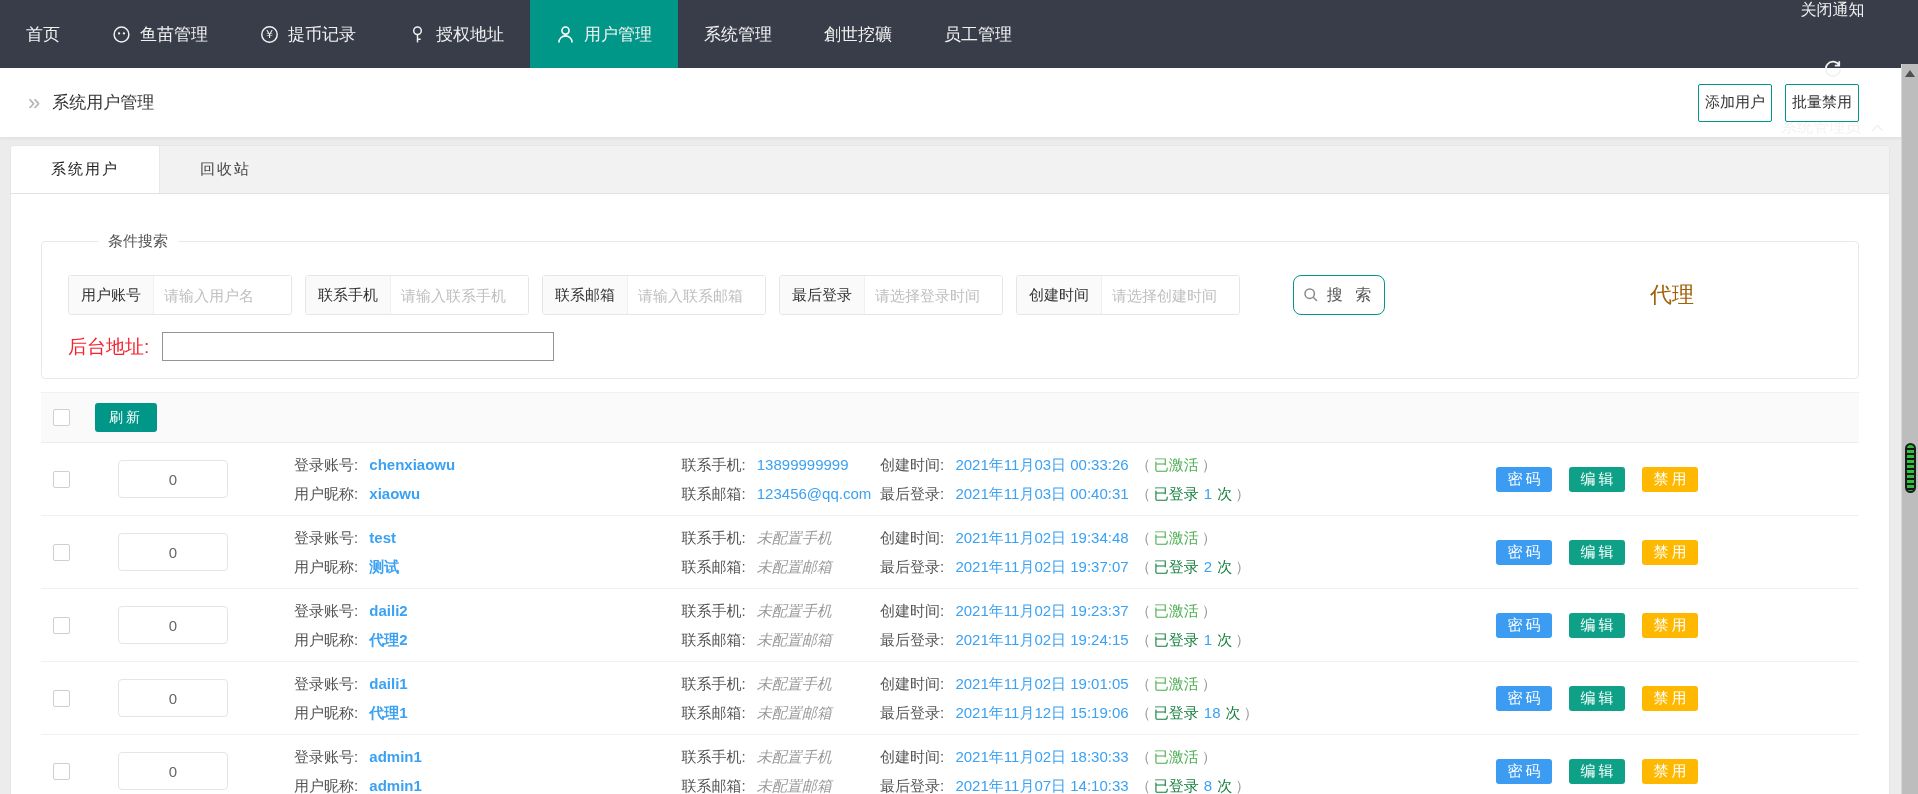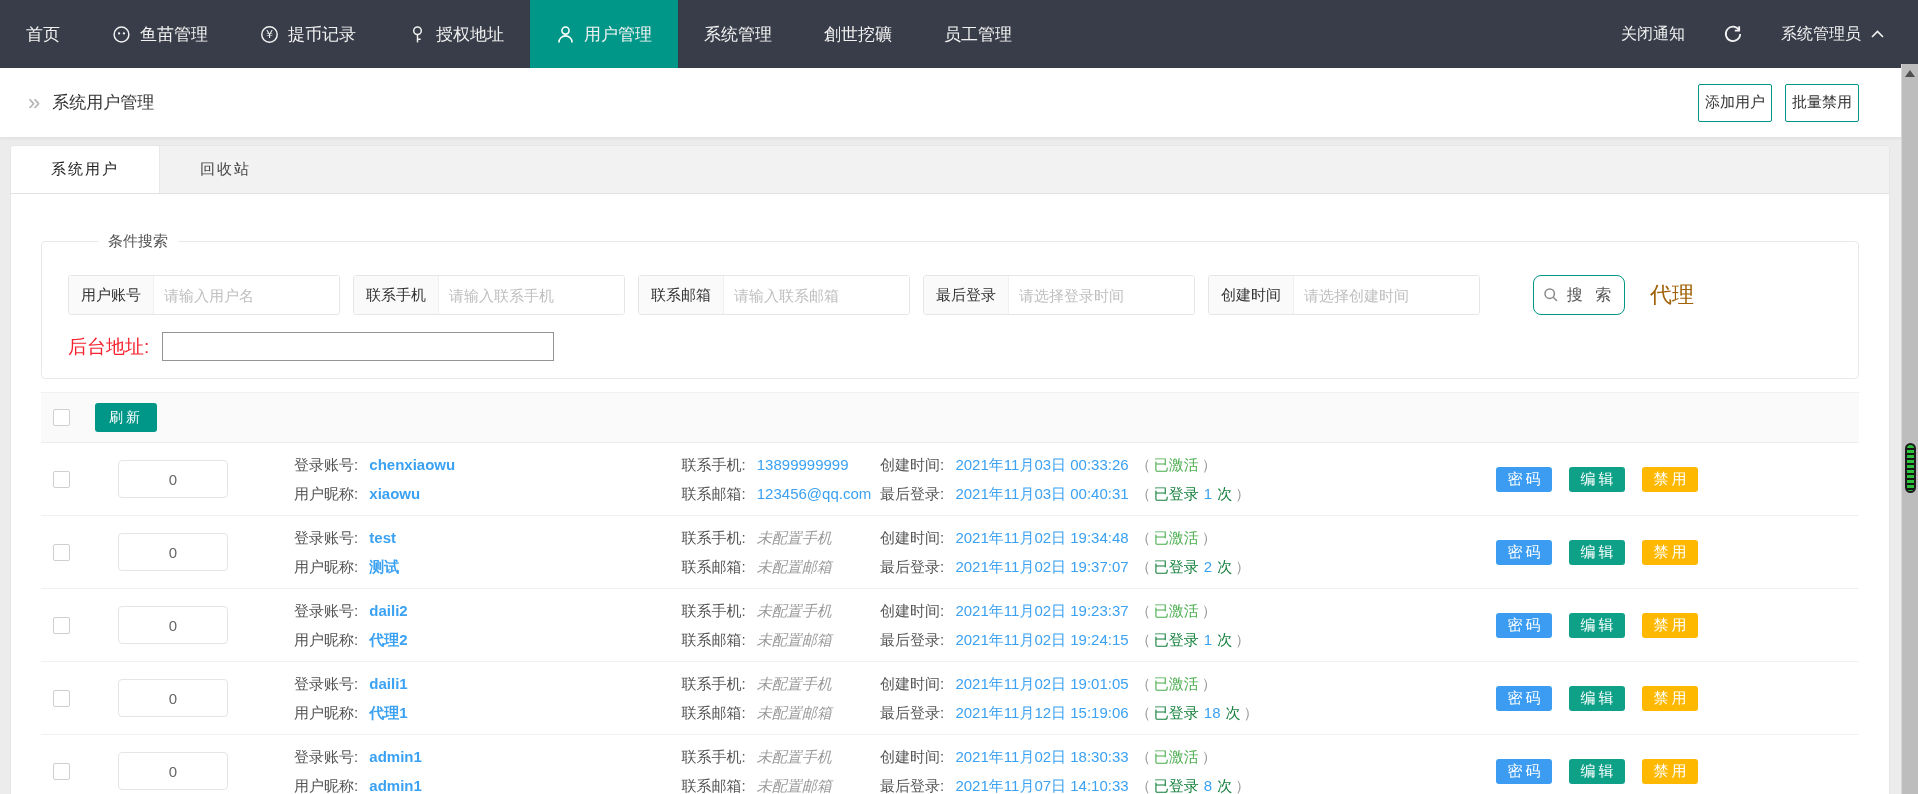--- a/index.html
+++ b/index.html
@@ -4,21 +4,21 @@
 <style>
   * { margin:0; padding:0; box-sizing:border-box; }
   html,body { width:1918px; height:794px; overflow:hidden; }
   body { font-family:"Liberation Sans","DejaVu Sans",sans-serif; background:#ececec; position:relative; }
 
   
   .navbar { height:68px; background:#393d49; display:flex; align-items:stretch; color:#f2f2f2; }
   .nav-left { display:flex; align-items:stretch; }
   .nav-item { display:flex; align-items:center; gap:9px; padding:0 26px; font-size:17px; cursor:pointer; white-space:nowrap; }
   .nav-item.active { background:#009688; }
-  .nav-right { margin-left:auto; display:flex; align-items:center; gap:38px; padding-right:34px; }
+  .nav-right { margin-left:auto; display:flex; align-items:center; gap:38px; padding-right:34px;flex-direction:column; }
   .nav-link { font-size:16px; cursor:pointer; }
   .nav-user { display:flex; align-items:center; gap:10px; font-size:16px; cursor:pointer; }
   .icon { display:inline-flex; align-items:center; justify-content:center; }
 
   
   .crumb-bar { height:70px; background:#fff; display:flex; align-items:center; padding:0 42px 0 28px; border-bottom:1px solid #e3e3e3; box-shadow:0 1px 3px rgba(0,0,0,.05); margin-right:17px; }
   .crumb-chev { color:#b3b3b3; font-size:22px; margin-right:12px; }
   .crumb-title { color:#333; font-size:17px; }
   .crumb-actions { margin-left:auto; display:flex; gap:13px; }
   .btn-outline { height:38px; padding:0 6px; background:#fff; border:1px solid #009688; border-radius:2px; color:#333; font-size:15px; cursor:pointer; font-family:inherit; }
@@ -28,21 +28,21 @@
   .card { background:#fff; border-radius:4px 4px 0 0; height:716px; overflow:hidden; border:1px solid #e6e6e6; border-bottom:none; }
   .tab-header { background:#f2f2f2; border-bottom:1px solid #e2e2e2; display:flex; height:48px; }
   .tab { padding:0 40px; display:flex; align-items:center; font-size:15px; color:#444; cursor:pointer; letter-spacing:2px; }
   .tab.active { background:#fff; color:#222; border-right:1px solid #e8e8e8; }
   .card-body { padding:20px 30px 0 30px; }
 
   
   fieldset.search { margin-top:18px; border:1px solid #e8e8e8; border-radius:4px; padding:24px 26px 17px 26px; }
   fieldset.search legend { margin-left:30px; padding:0 10px; color:#555; font-size:15px; }
   .search-row { display:flex; align-items:center; gap:13px; }
-  .fgroup { display:flex; width:272px; height:40px; border:1px solid #e6e6e6; border-radius:3px; background:#fff; overflow:hidden; }
+  .fgroup { display:flex; width:224px; height:40px; border:1px solid #e6e6e6; border-radius:3px; background:#fff; overflow:hidden; }
   .fgroup .flabel { background:#fafafa; border-right:1px solid #f0f0f0; padding:0 12px; line-height:38px; font-size:15px; color:#333; white-space:nowrap; }
   .fgroup input { flex:1; min-width:0; border:none; outline:none; padding:0 10px; font-size:15px; color:#333; font-family:inherit; }
   .fgroup input::placeholder { color:#bfbfbf; }
   .btn-search { margin-left:40px; width:92px; height:40px; background:#fff; border:1px solid #009688; border-radius:8px; display:flex; align-items:center; justify-content:center; gap:8px; color:#555; font-size:16px; letter-spacing:4px; cursor:pointer; font-family:inherit; }
   .agent-tag { margin-left:auto; margin-right:138px; color:#a16207; font-size:22px; }
   .backend-row { margin-top:17px; display:flex; align-items:center; }
   .backend-label { color:#f5222d; font-size:19px; }
   .backend-input { margin-left:13px; width:392px; height:29px; border:1px solid #949494; background:#fff; outline:none; padding:0 8px; font-family:inherit; }
 
   

